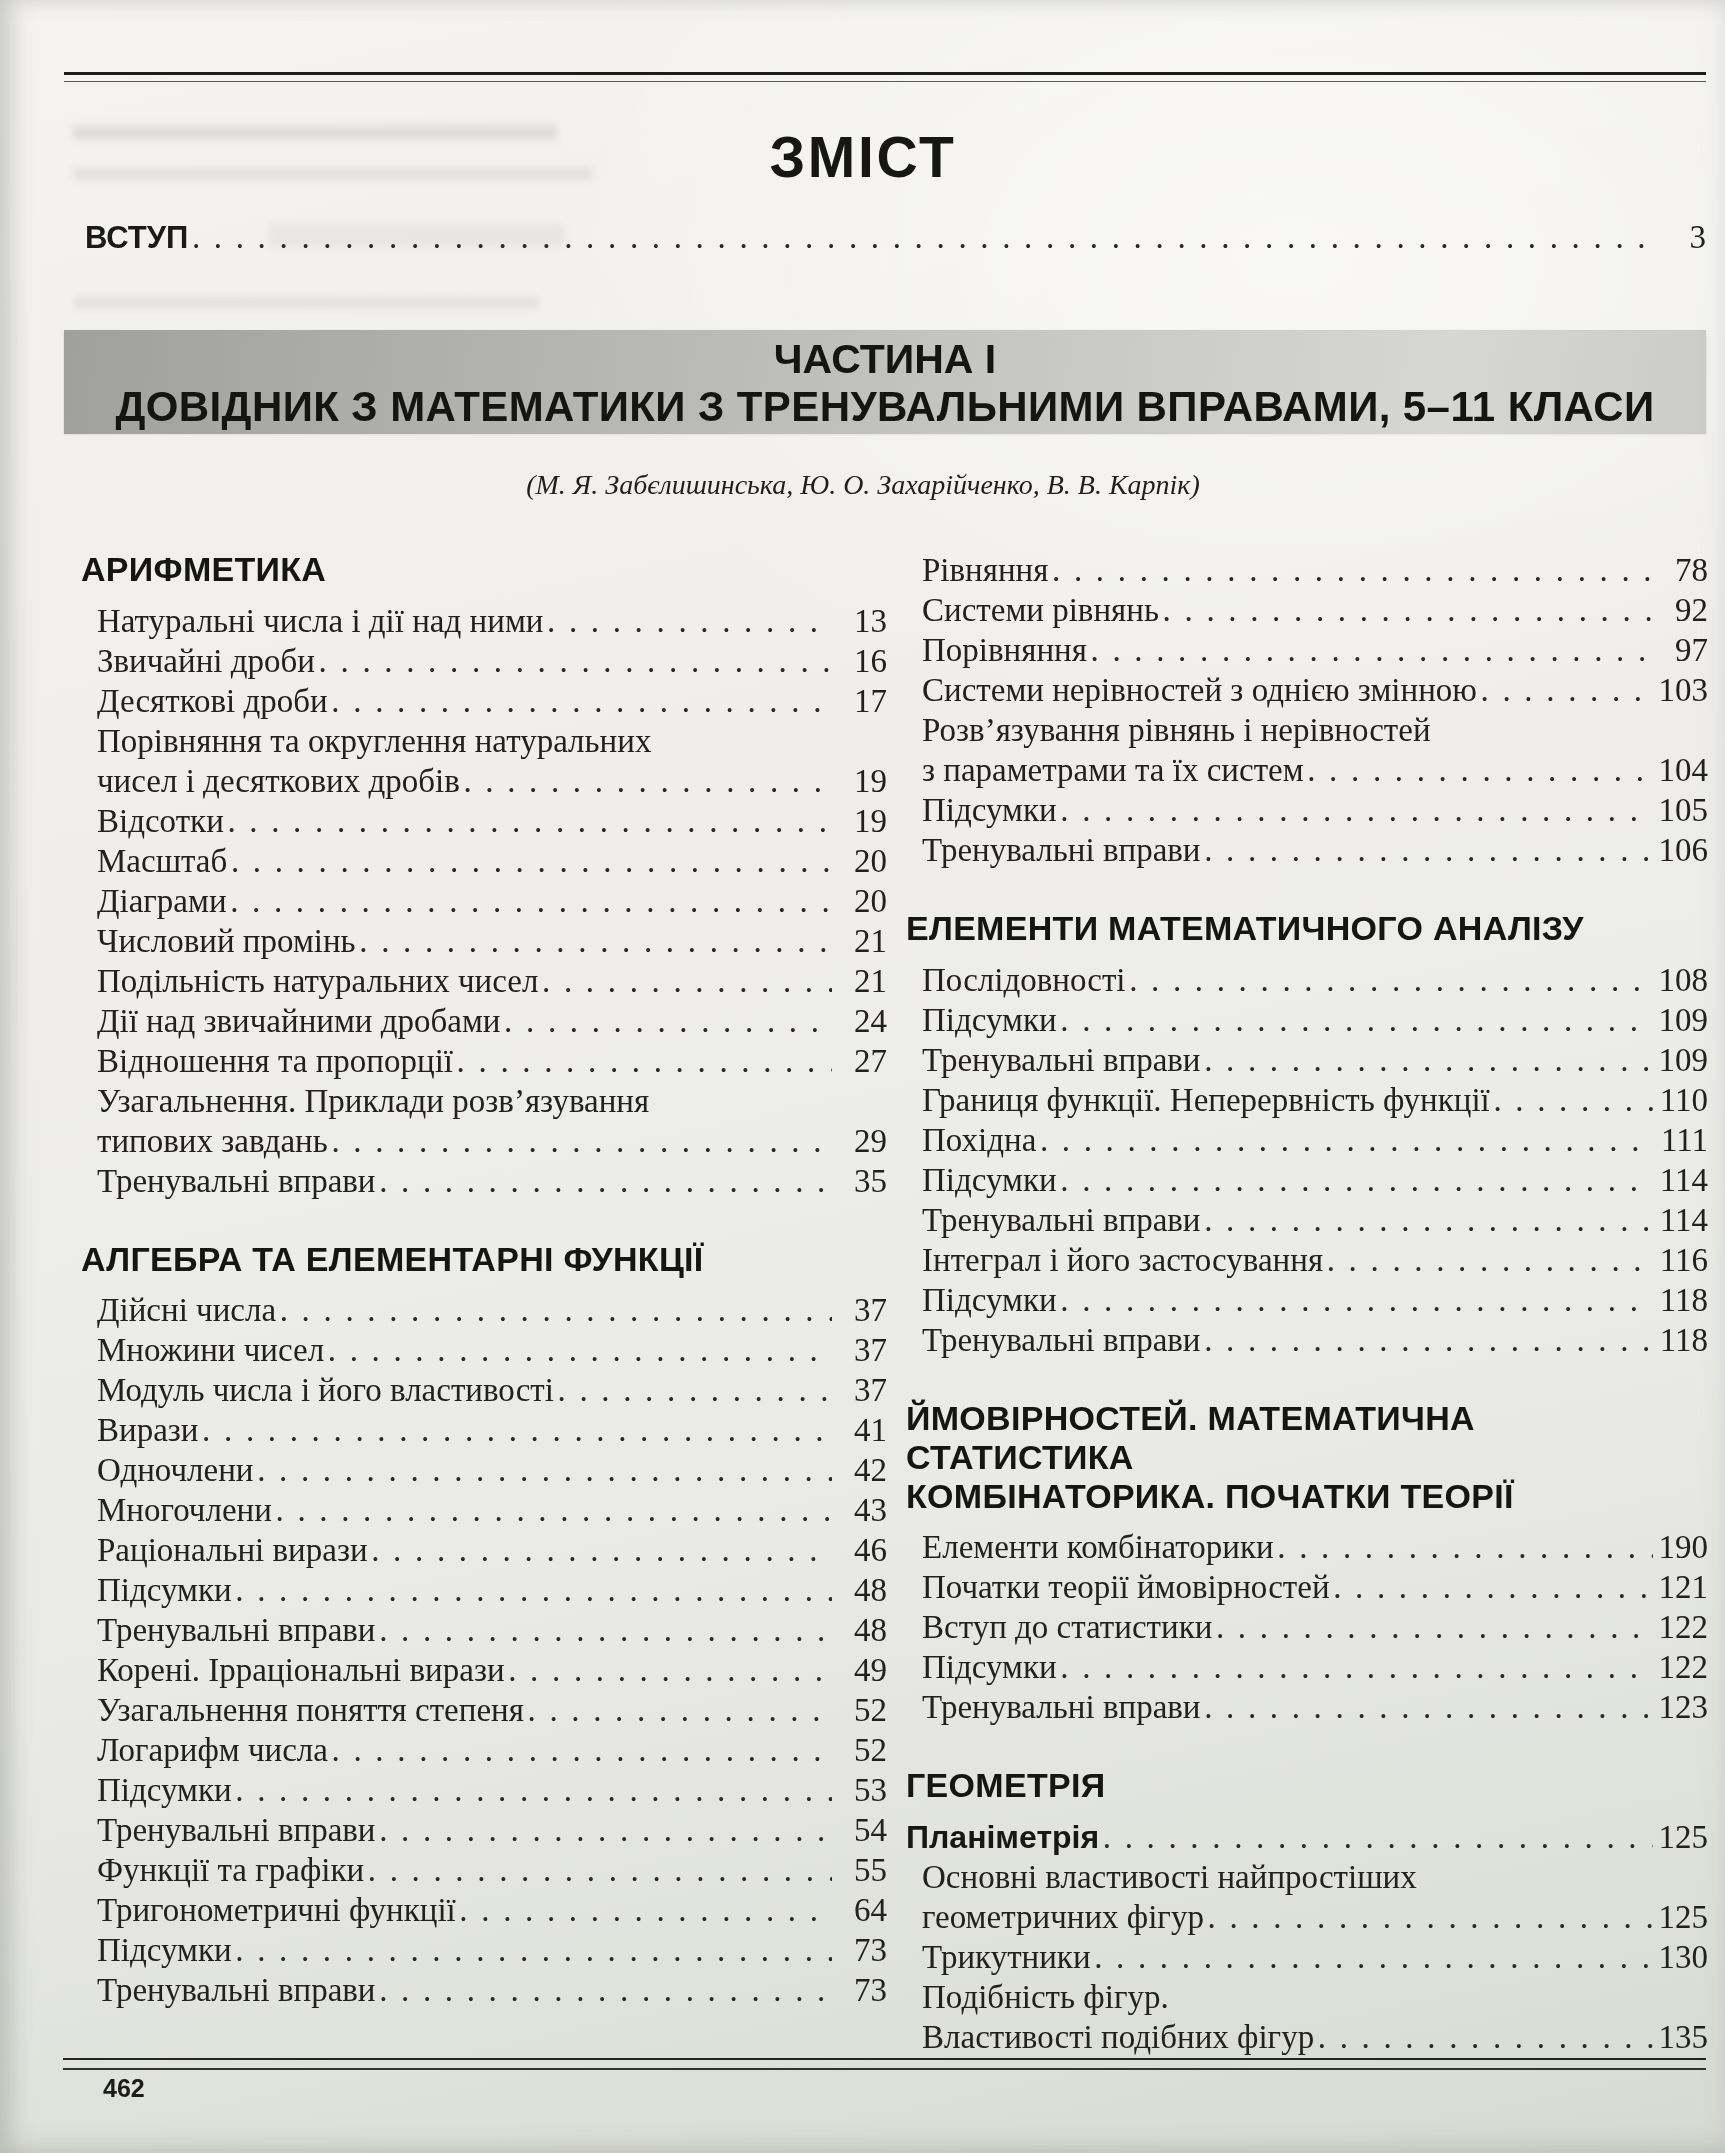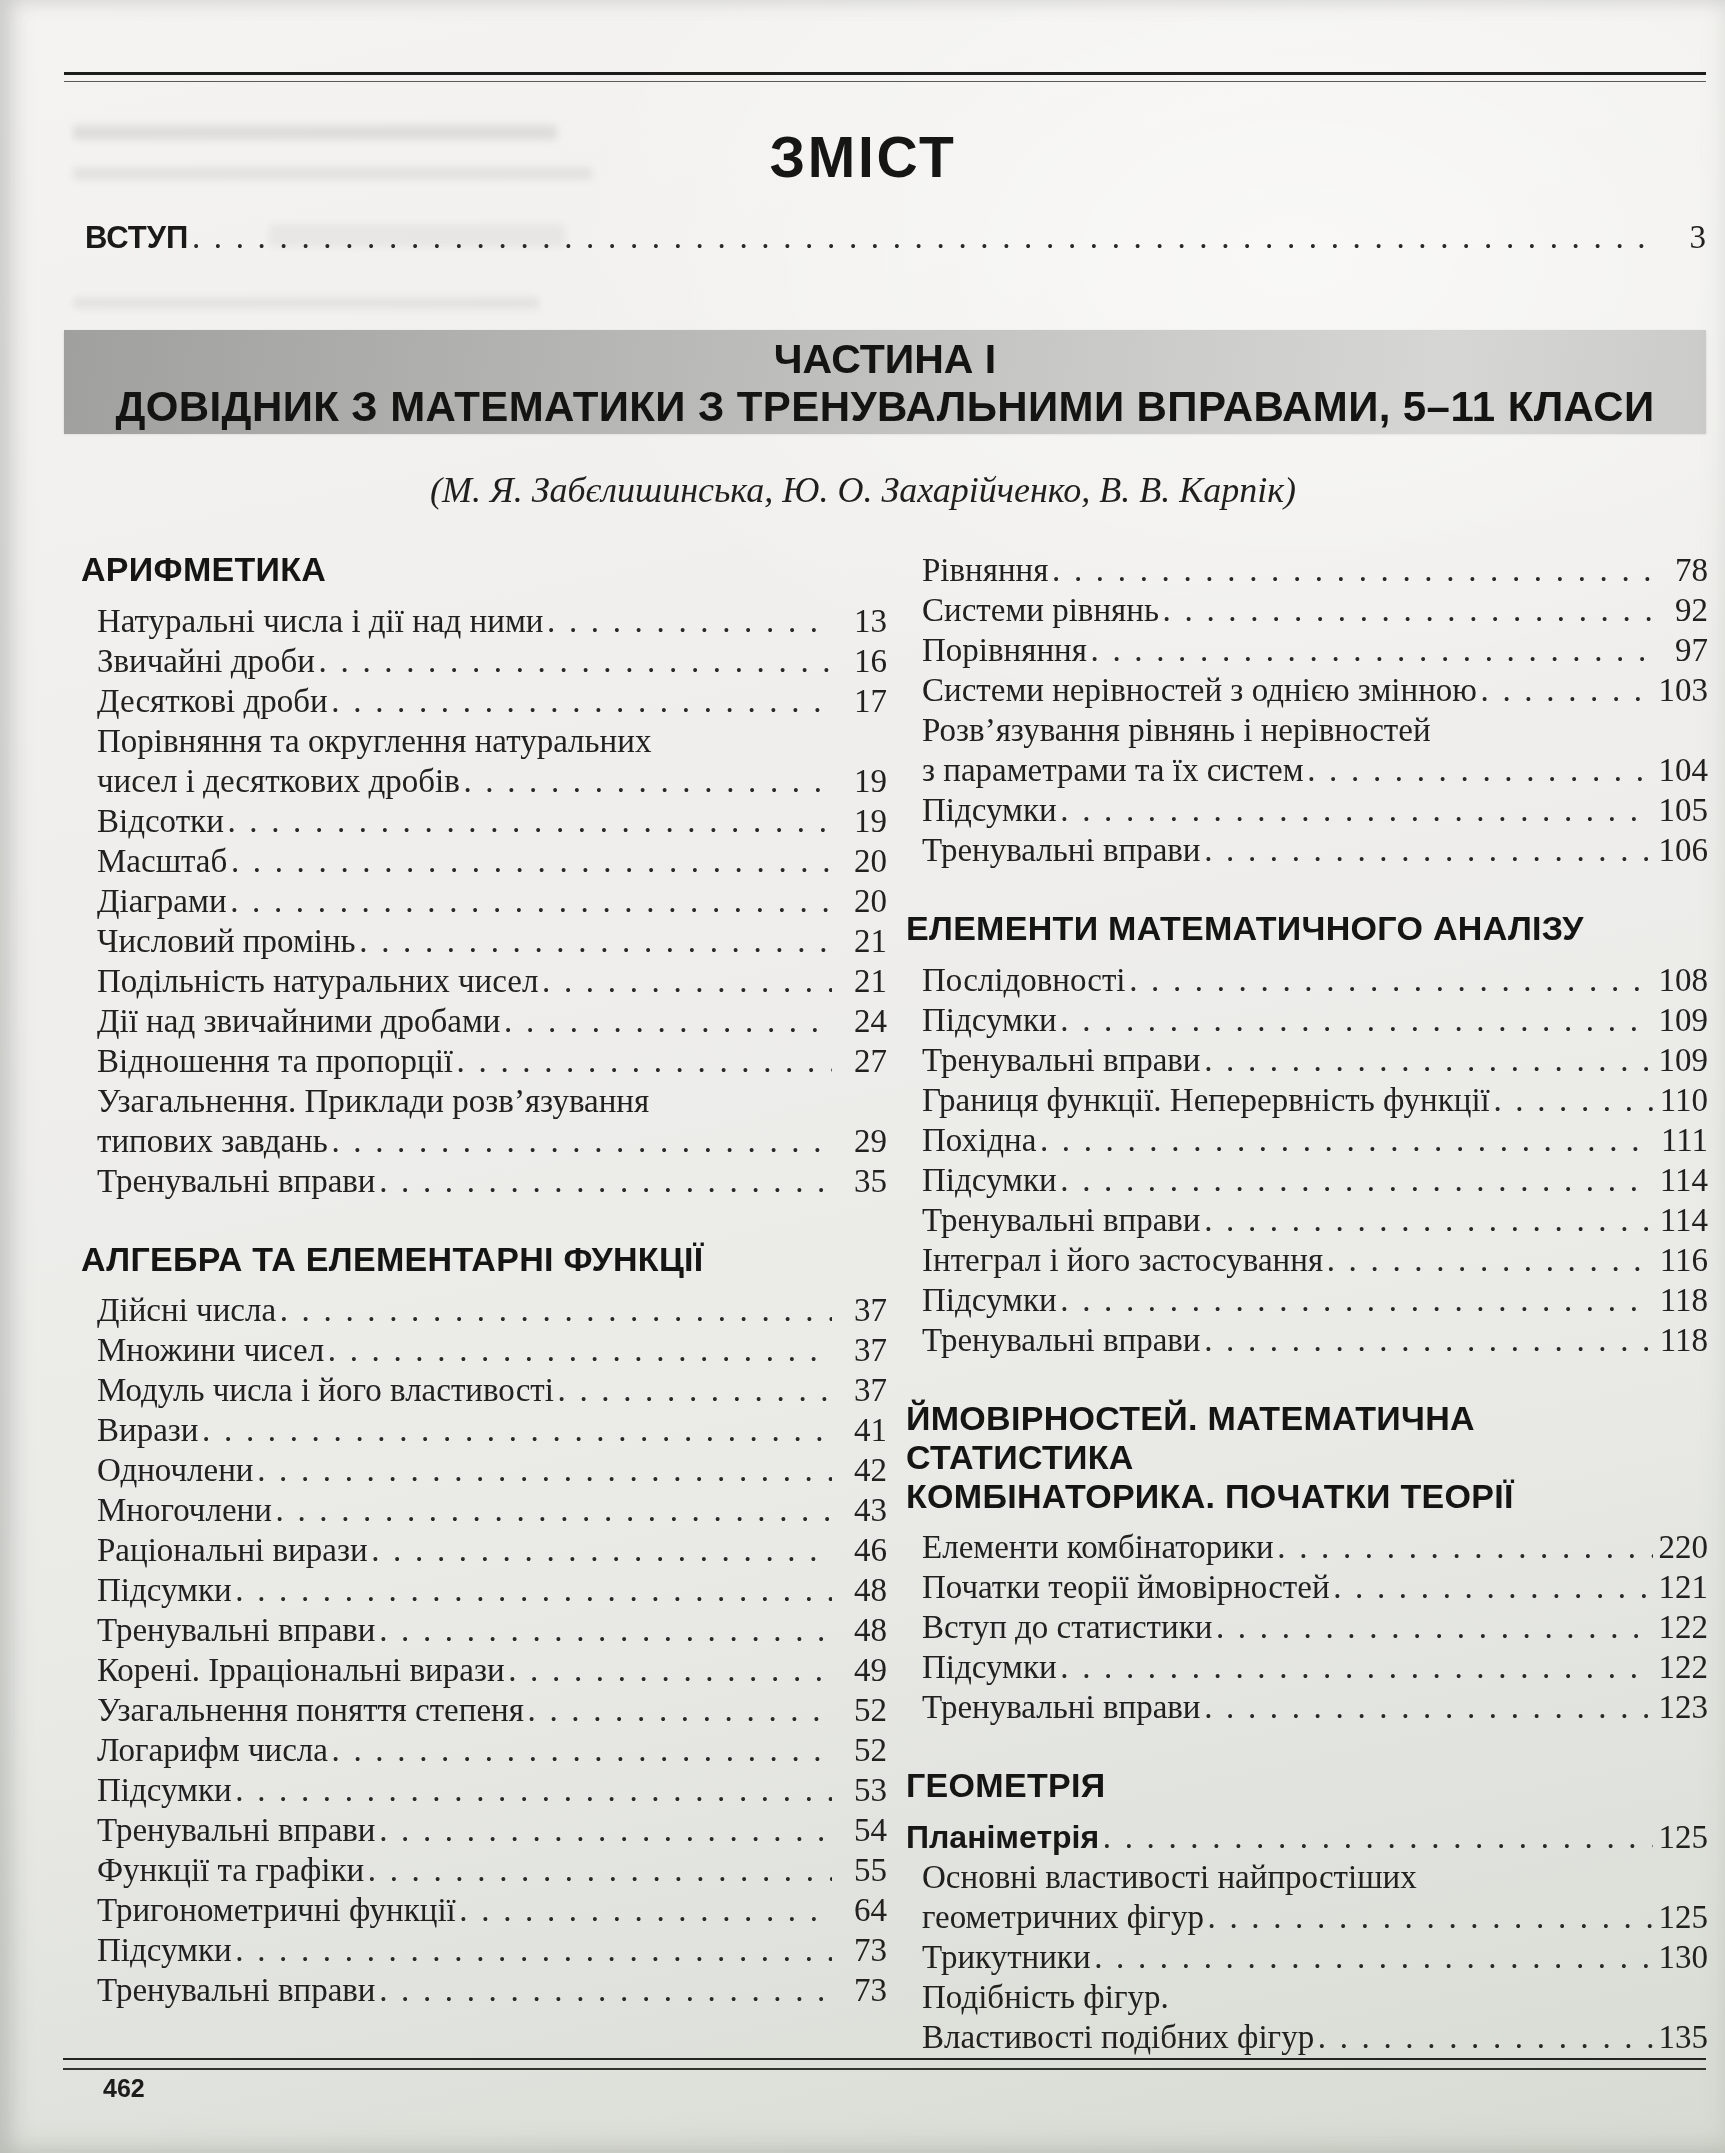--- a/index.html
+++ b/index.html
@@ -28,21 +28,21 @@
 
   .part-banner{position:absolute;left:64px;width:1642px;top:330px;height:104px;
     background:linear-gradient(97deg,#a0a09e 0%,#b4b4b2 30%,#c9c9c7 62%,#d6d6d4 84%,#cbcbc9 100%);
     text-align:center;box-shadow:0 0.9px 2.7px rgba(0,0,0,.12);}
   .banner-line1{padding-top:6.3px;font-family:"Liberation Sans",sans-serif;font-weight:bold;
     font-size:41px;line-height:47px;color:#141412;white-space:nowrap;}
   .banner-line2{font-family:"Liberation Sans",sans-serif;font-weight:bold;
     font-size:42px;line-height:47px;color:#141412;white-space:nowrap;letter-spacing:0.4px;}
 
   .authors-line{position:absolute;left:0;right:0;top:469px;text-align:center;
-    font-style:italic;font-size:36px;color:#201f1d;}
+    font-style:italic;font-size:28px;color:#201f1d;}
 
   .toc-col{position:absolute;top:550px;}
   .col-left{left:81px;width:806px;}
   .col-right{left:906px;width:802px;}
 
   .toc-heading{font-family:"Liberation Sans",sans-serif;font-weight:bold;font-size:34px;
     line-height:39px;margin:39px 0 11.6px 0;color:#151513;letter-spacing:0.3px;}
   [data-column] > .toc-heading:first-child{margin-top:0;}
 
   .toc-row{display:flex;align-items:baseline;font-size:33px;line-height:40px;padding-left:16px;}
@@ -342,21 +342,21 @@
         <span class="toc-leader"></span>
         <span class="toc-page">118</span>
       </div>
       <div class="toc-heading">
         <div>ЙМОВІРНОСТЕЙ. МАТЕМАТИЧНА СТАТИСТИКА</div>
         <div>КОМБІНАТОРИКА. ПОЧАТКИ ТЕОРІЇ</div>
       </div>
       <div class="toc-row">
         <span class="toc-text">Елементи комбінаторики</span>
         <span class="toc-leader"></span>
-        <span class="toc-page">220</span>
+        <span class="toc-page">190</span>
       </div>
       <div class="toc-row">
         <span class="toc-text">Початки теорії ймовірностей</span>
         <span class="toc-leader"></span>
         <span class="toc-page">121</span>
       </div>
       <div class="toc-row">
         <span class="toc-text">Вступ до статистики</span>
         <span class="toc-leader"></span>
         <span class="toc-page">122</span>

